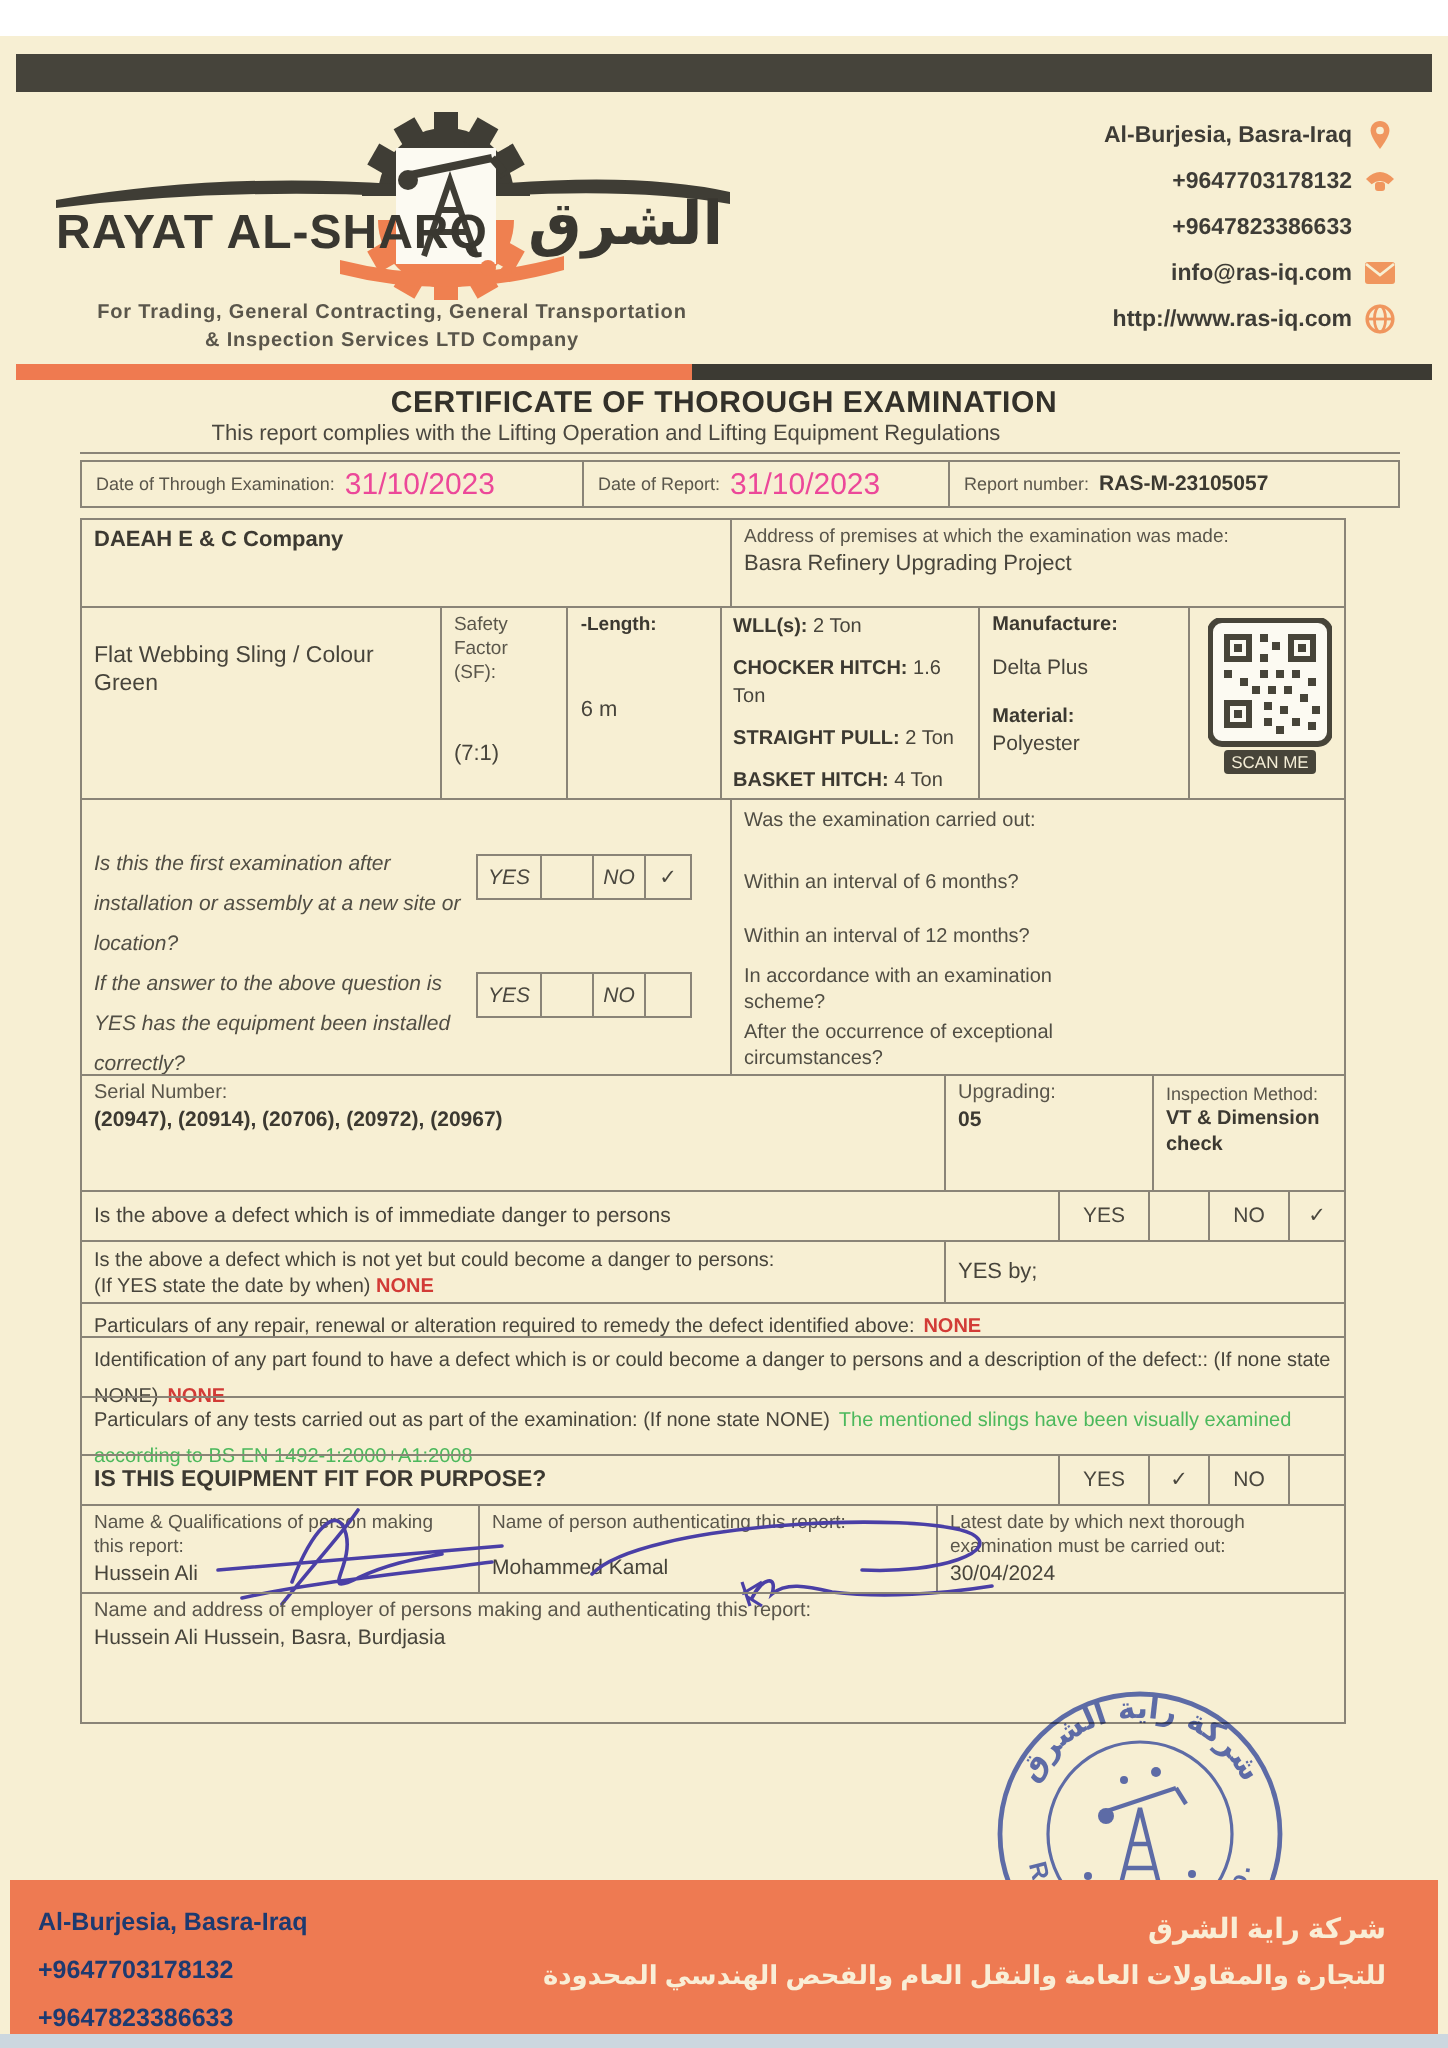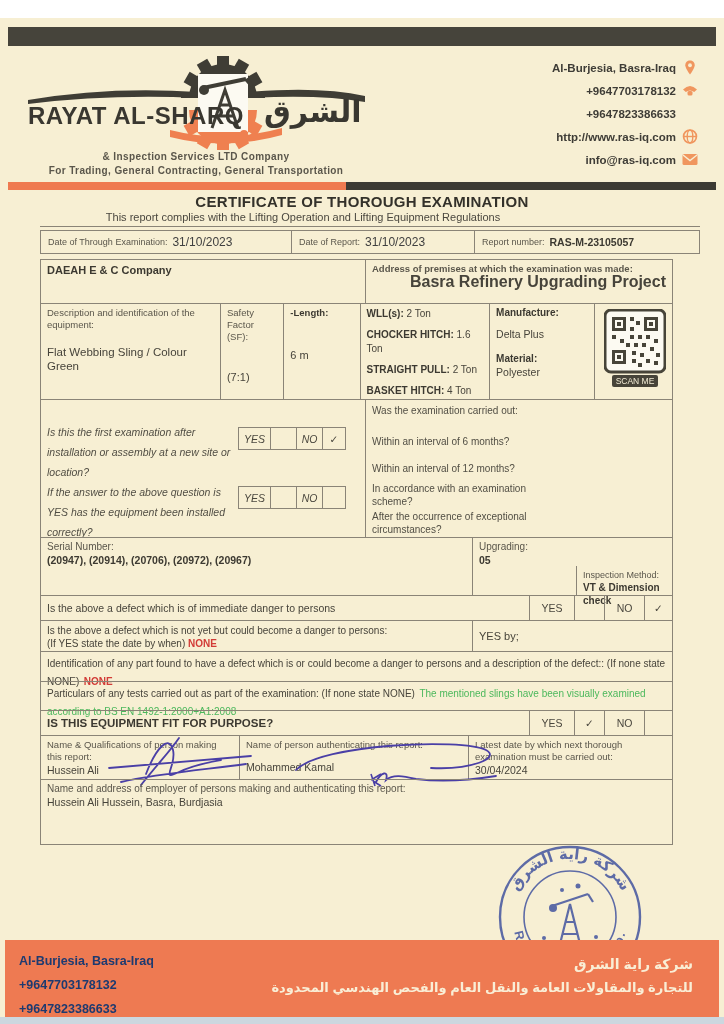--- a/index.html
+++ b/index.html
@@ -24,21 +24,21 @@
   #title{left:0;top:193px;width:724px;text-align:center;font-size:15px;font-weight:bold;
          color:#33312a;letter-spacing:.3px;}
   #subtitle{left:0;top:211px;width:606px;text-align:center;font-size:11px;color:#4a473f;}
   #subline{left:40px;top:226px;width:660px;height:1px;background:#8a8477;}
   
   #meta{left:40px;top:230px;width:658px;height:22px;border:1px solid #8a8477;display:flex;background:transparent;}
   .meta-cell{display:flex;align-items:center;padding-left:7px;}
   .meta-cell+.meta-cell{border-left:1px solid #8a8477;}
   .m1{width:243px;} .m2{width:175px;} .m3{flex:1;}
   .mlbl{font-size:9px;color:#5a564b;margin-right:5px;}
-  .mval{font-size:12px;color:#404040;}
+  .mval{font-size:15px;color:#ec4899;}
   .mvalb{font-size:10.5px;font-weight:bold;color:#3c3931;}
   
   #tbl{left:40px;top:259px;width:631px;border:1px solid #8a8477;background:transparent;}
   .row{position:relative;border-top:1px solid #8a8477;display:flex;}
   .row:first-child{border-top:none;}
   .cell{position:relative;padding:3px 6px;box-sizing:border-box;}
   .cell+.cell{border-left:1px solid #8a8477;}
   .lbl{font-size:9.5px;color:#5a564b;line-height:12px;}
   .val{font-size:11px;color:#47443b;line-height:14px;}
   .b{font-weight:bold;color:#3c3931;}
@@ -121,22 +121,22 @@
       </g>
       <circle cx="184" cy="42" r="5" fill="#3f3d35"></circle>
       <circle cx="224" cy="86" r="4" fill="#ef8050"></circle>
       <circle cx="233" cy="88" r="3" fill="#ef8050"></circle>
 
       <text x="8" y="76" font-size="24" font-weight="bold" fill="#393730" letter-spacing="0.5" font-family="Liberation Sans, DejaVu Sans, sans-serif">RAYAT AL-SHARQ</text>
       <text x="244" y="74" font-size="30" font-weight="bold" fill="#393730" font-family="DejaVu Sans, sans-serif">راية الشرق</text>
     </svg>
   </div>
   <div class="abs" id="tagline">
+    <div>For Trading, General Contracting, General Transportation</div>
     <div>&amp; Inspection Services LTD Company</div>
-    <div>For Trading, General Contracting, General Transportation</div>
   </div>
 
   <div class="abs" id="contacts">
     <div class="contact-row">
       <span>Al-Burjesia, Basra-Iraq</span>
       <span class="cicon">
         <svg width="16" height="15" viewBox="0 0 14 14">
             <path d="M7 .5C4.5.5 2.6 2.4 2.6 4.9 2.6 8 7 13.5 7 13.5S11.4 8 11.4 4.9C11.4 2.4 9.5.5 7 .5Z" fill="#f0965e"></path>
             <circle cx="7" cy="4.9" r="1.8" fill="#f7efd3"></circle>
           </svg>
@@ -149,38 +149,38 @@
             <path d="M1 6 Q8 -1 15 6 L12.2 8.6 Q8 5.4 3.8 8.6 Z" fill="#f0965e"></path>
             <rect x="5.5" y="7.5" width="5" height="4.5" rx="1.5" fill="#f0965e"></rect>
           </svg>
       </span>
     </div>
     <div class="contact-row">
       <span>+9647823386633</span>
       <span class="cicon empty"></span>
     </div>
     <div class="contact-row">
+      <span>info@ras-iq.com</span>
+      <span class="cicon">
+        <svg width="16" height="15" viewBox="0 0 16 12">
+            <rect x="0.5" y="0.5" width="15" height="11" rx="1.5" fill="#f0965e"></rect>
+            <path d="M1 1.5 L8 7 L15 1.5" stroke="#f7efd3" stroke-width="1.4" fill="none"></path>
+          </svg>
+      </span>
+    </div>
+    <div class="contact-row">
       <span>http://www.ras-iq.com</span>
       <span class="cicon">
         <svg width="16" height="15" viewBox="0 0 14 14">
             <circle cx="7" cy="7" r="6" fill="none" stroke="#f0965e" stroke-width="1.6"></circle>
             <ellipse cx="7" cy="7" rx="2.6" ry="6" fill="none" stroke="#f0965e" stroke-width="1.3"></ellipse>
             <path d="M1 7 H13" stroke="#f0965e" stroke-width="1.3"></path>
           </svg>
       </span>
     </div>
-    <div class="contact-row">
-      <span>info@ras-iq.com</span>
-      <span class="cicon">
-        <svg width="16" height="15" viewBox="0 0 16 12">
-            <rect x="0.5" y="0.5" width="15" height="11" rx="1.5" fill="#f0965e"></rect>
-            <path d="M1 1.5 L8 7 L15 1.5" stroke="#f7efd3" stroke-width="1.4" fill="none"></path>
-          </svg>
-      </span>
-    </div>
   </div>
 
   <div class="abs" id="div-orange"></div>
   <div class="abs" id="div-dark"></div>
 
   <div class="abs" id="title">CERTIFICATE OF THOROUGH EXAMINATION</div>
   <div class="abs" id="subtitle">This report complies with the Lifting Operation and Lifting Equipment Regulations</div>
   <div class="abs" id="subline"></div>
 
   <div class="abs" id="meta">
@@ -197,29 +197,28 @@
       <span class="mvalb">RAS-M-23105057</span>
     </div>
   </div>
 
   <div class="abs" id="tbl">
 
     <div class="row" style="height:43px;">
       <div class="cell" style="width:324px;">
         <div class="val b">DAEAH E &amp; C Company</div>
       </div>
-      <div class="cell" style="flex:1;font-weight:bold;">
+      <div class="cell" style="flex:1;">
         <div class="lbl">Address of premises at which the examination was made:</div>
-        <div class="val" style="font-size:16px;text-align:right;">Basra Refinery Upgrading Project</div>
+        <div class="val" style="font-size:11px;">Basra Refinery Upgrading Project</div>
       </div>
     </div>
 
     <div class="row" style="height:95px;">
       <div class="cell" style="width:181px;">
-        <div class="lbl">Description and identification of the equipment:</div>
         <div class="val" style="margin-top:14px;font-size:11.5px;">Flat Webbing Sling / Colour Green</div>
       </div>
       <div class="cell" style="width:64px;">
         <div class="lbl">Safety Factor (SF):</div>
         <div class="val" style="margin-top:27px;">(7:1)</div>
       </div>
       <div class="cell" style="width:77px;">
         <div class="lbl b">-Length:</div>
         <div class="val" style="margin-top:29px;">6 m</div>
       </div>
@@ -304,21 +303,21 @@
 
     <div class="row" style="height:57px;">
       <div class="cell" style="width:431px;">
         <div class="lbl" style="font-size:10px;">Serial Number:</div>
         <div class="val b" style="font-size:10.5px;">(20947), (20914), (20706), (20972), (20967)</div>
       </div>
       <div class="cell" style="width:104px;">
         <div class="lbl" style="font-size:10px;">Upgrading:</div>
         <div class="val b" style="font-size:10.5px;">05</div>
       </div>
-      <div class="cell" style="flex:1;margin-top:28px;">
+      <div class="cell" style="flex:1;">
         <div class="lbl" style="font-size:9px;">Inspection Method:</div>
         <div class="val b" style="font-size:10px;line-height:13px;">VT &amp; Dimension check</div>
       </div>
     </div>
 
     <div class="row" style="height:24px;">
       <div class="cell" style="flex:1;display:flex;align-items:center;">
         <span class="val" style="font-size:10.5px;">Is the above a defect which is of immediate danger to persons</span>
       </div>
       <div class="tail">
@@ -335,20 +334,26 @@
           <span>Is the above a defect which is not yet but could become a danger to persons:</span><br>
           <span>(If YES state the date by when)</span>
           <span class="red">NONE</span>
         </div>
       </div>
       <div class="cell" style="flex:1;display:flex;align-items:center;">
         <span class="val" style="font-size:11px;">YES by;</span>
       </div>
     </div>
 
+    <div class="row" style="height:16px;">
+      <div class="cell" style="flex:1;padding-top:1px;">
+        <span class="val" style="font-size:10px;">Particulars of any repair, renewal or alteration required to remedy the defect identified above:</span>
+        <span class="red" style="font-size:10px;">NONE</span>
+      </div>
+    </div>
 
     <div class="row" style="height:29px;">
       <div class="cell" style="flex:1;padding-top:1px;">
         <span class="val" style="font-size:10px;line-height:13px;">Identification of any part found to have a defect which is or could become a danger to persons and a description of the defect:: (If none state NONE)</span>
         <span class="red" style="font-size:10px;">NONE</span>
       </div>
     </div>
 
     <div class="row" style="height:28px;">
       <div class="cell" style="flex:1;padding-top:1px;">

